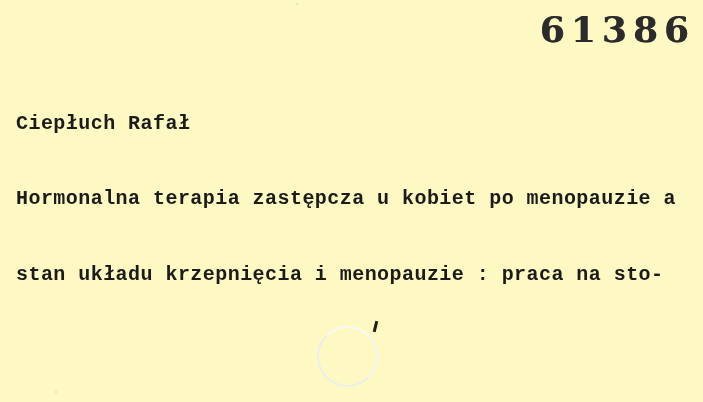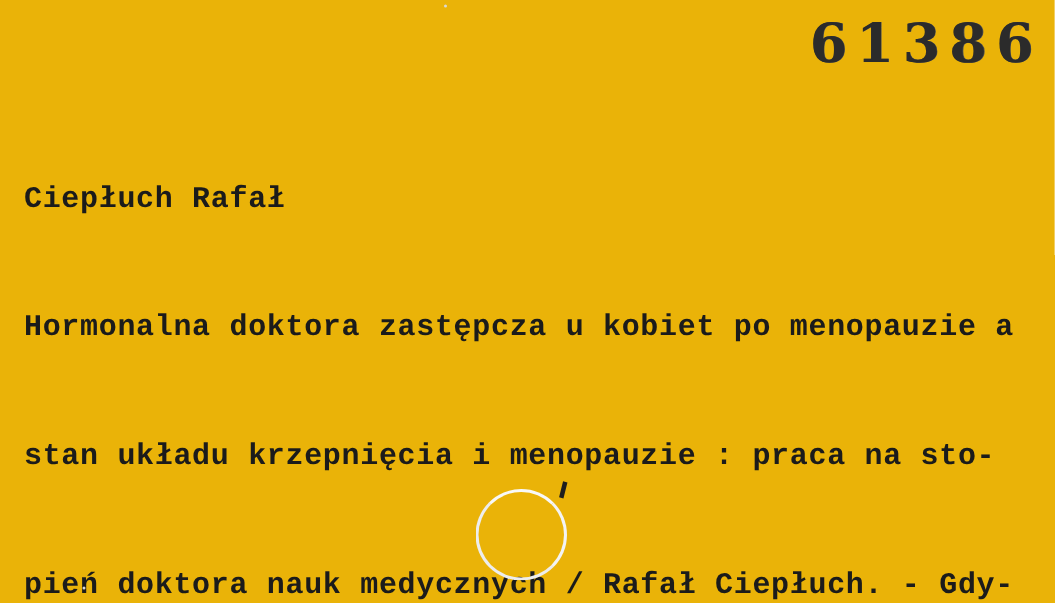--- a/index.html
+++ b/index.html
@@ -9,21 +9,21 @@
   body {
     width: 703px;
     height: 402px;
     position: relative;
     overflow: hidden;
     background: #ffffff;
   }
   .scan-surface {
     position: absolute;
     inset: 0;
-    background: #eab308;
+    background: #fef9c3;
   }
   .accession-stamp {
     position: absolute;
     top: 8px;
     right: 8px;
     font-family: "DejaVu Serif", serif;
     font-size: 36px;
     font-weight: 600;
     letter-spacing: 6px;
     color: #2b2b2b;
@@ -34,21 +34,21 @@
     left: 16px;
     top: 60px;
     font-family: "Liberation Mono", "DejaVu Sans Mono", monospace;
     font-size: 20px;
     font-weight: 700;
     line-height: 25.3px;
     letter-spacing: 0.45px;
     color: #1b1b1b;
     white-space: pre;
   }
-  .catalog-line { height: 25.3px; margin-top: 10px; }
+  .catalog-line { height: 25.3px; }
   .stamp-ghost {
     position: absolute;
     left: 317px;
     top: 326px;
     width: 57px;
     height: 57px;
     border-radius: 50%;
     border: 2px solid #ededed;
     border-top-color: #f8f8f8;
     border-right-color: #f3f3f3;
@@ -74,23 +74,22 @@
 </style>
 </head>
 <body>
 
 <div class="scan-surface">
 
   <div class="accession-stamp">61386</div>
 
   <div class="text-block">
     <div class="catalog-line">Ciepłuch Rafał</div>
-    <div class="catalog-line">Hormonalna doktora zastępcza u kobiet po menopauzie a</div>
+    <div class="catalog-line">Hormonalna terapia zastępcza u kobiet po menopauzie a</div>
     <div class="catalog-line">stan układu krzepnięcia i menopauzie : praca na sto-</div>
-    <div class="catalog-line">pień doktora nauk medycznych / Rafał Ciepłuch. - Gdy-</div>
     
     
     
     
   </div>
 
   <div class="stamp-ghost"></div>
   <div class="pen-tick"></div>
 
   <div class="speck speck-a"></div>

